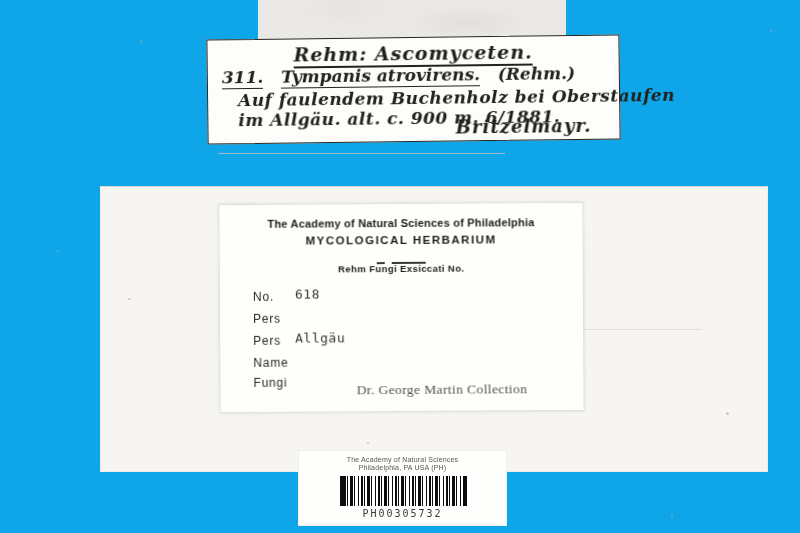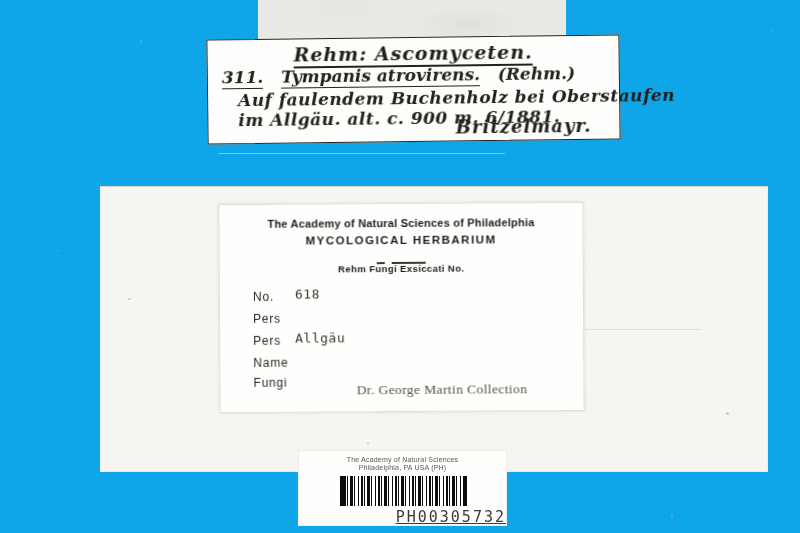--- a/index.html
+++ b/index.html
@@ -104,23 +104,23 @@
   .barcode{
     position:absolute;left:41px;top:25px;width:121px;height:30px;
     border-left:4px solid #0d0d0d;border-right:2px solid #0d0d0d;
     background:repeating-linear-gradient(90deg,
       #0d0d0d 0 2px, #fff 2px 3px,
       #0d0d0d 3px 4px, #fff 4px 6px,
       #0d0d0d 6px 9px, #fff 9px 10px,
       #0d0d0d 10px 11px, #fff 11px 14px,
       #0d0d0d 14px 15px, #fff 15px 17px);
   }
-  .bc-number{position:absolute;top:57px;left:0;width:100%;text-align:right;
-    font-family:"DejaVu Sans Mono", monospace;font-size:15px;letter-spacing:2px;
-    color:#3c3a35;filter:blur(.3px);text-decoration:underline;}
+  .bc-number{position:absolute;top:57px;left:0;width:100%;text-align:center;
+    font-family:"DejaVu Sans Mono", monospace;font-size:10px;letter-spacing:2px;
+    color:#3c3a35;filter:blur(.3px);}
 
   
   .speck{position:absolute;border-radius:50%;background:#a8a5a0;opacity:.55;}
 </style>
 </head>
 <body>
 
 <div class="scan">
 
   <div class="backing-sheet"></div>

